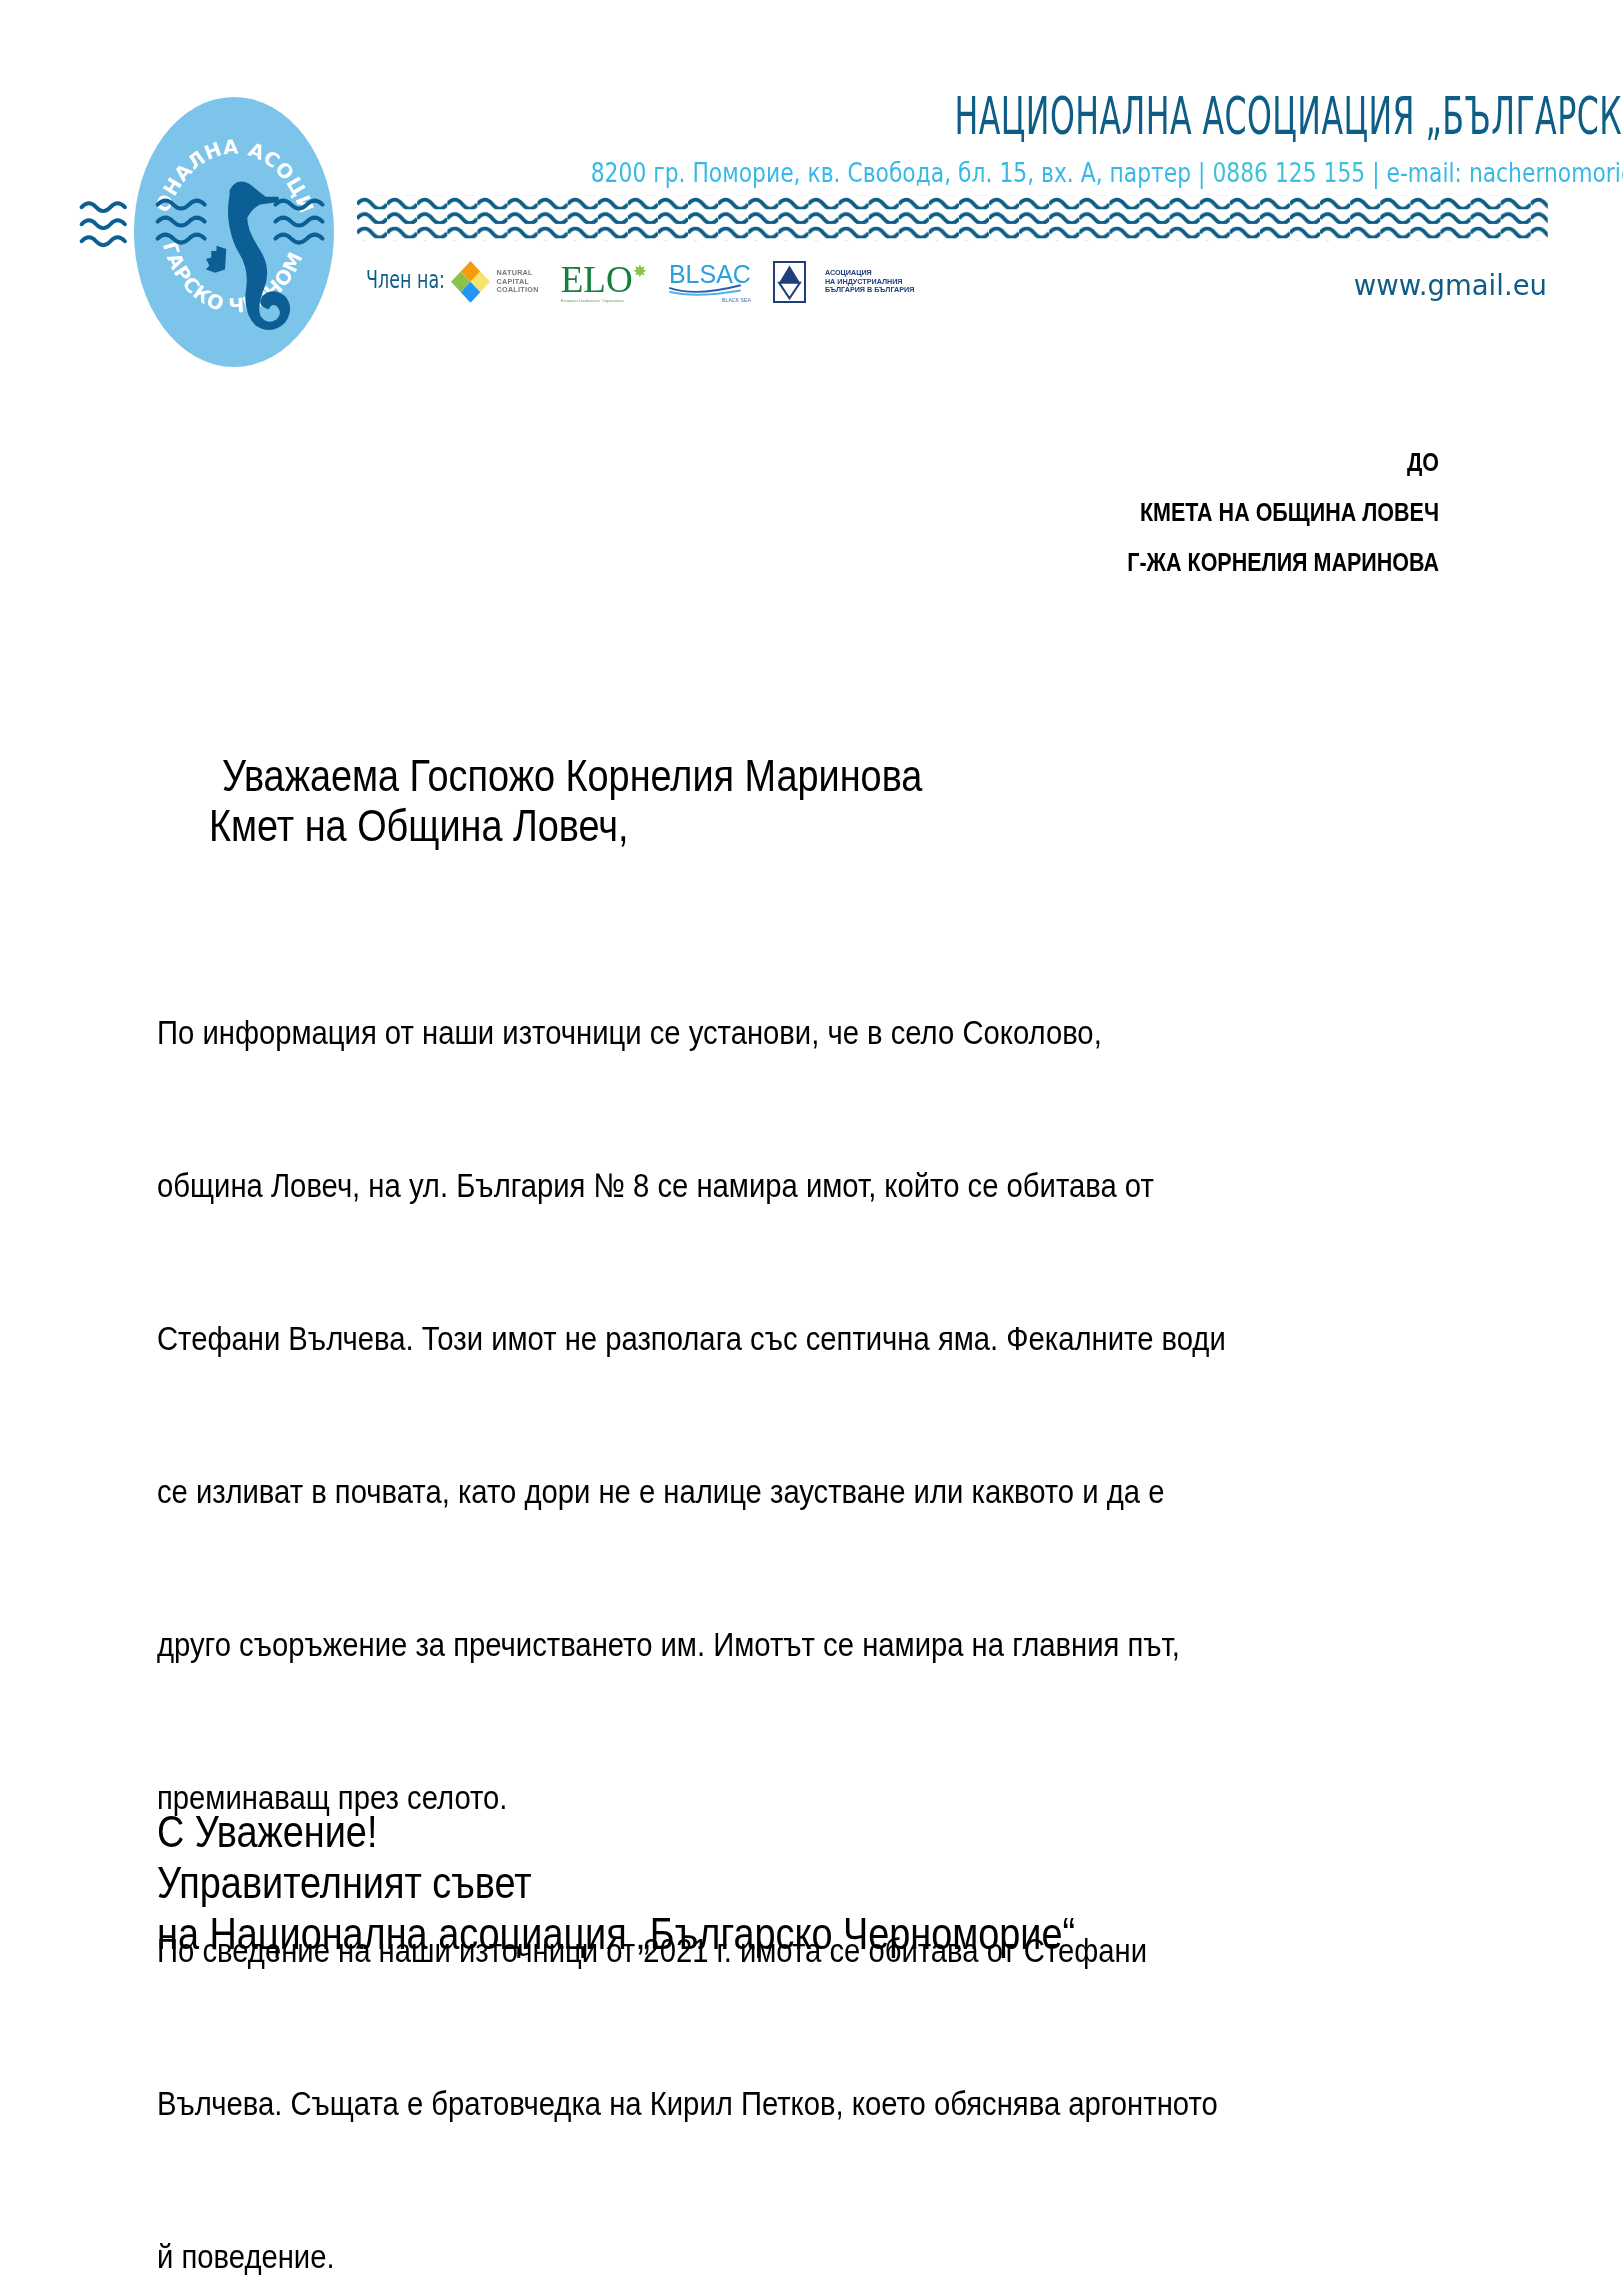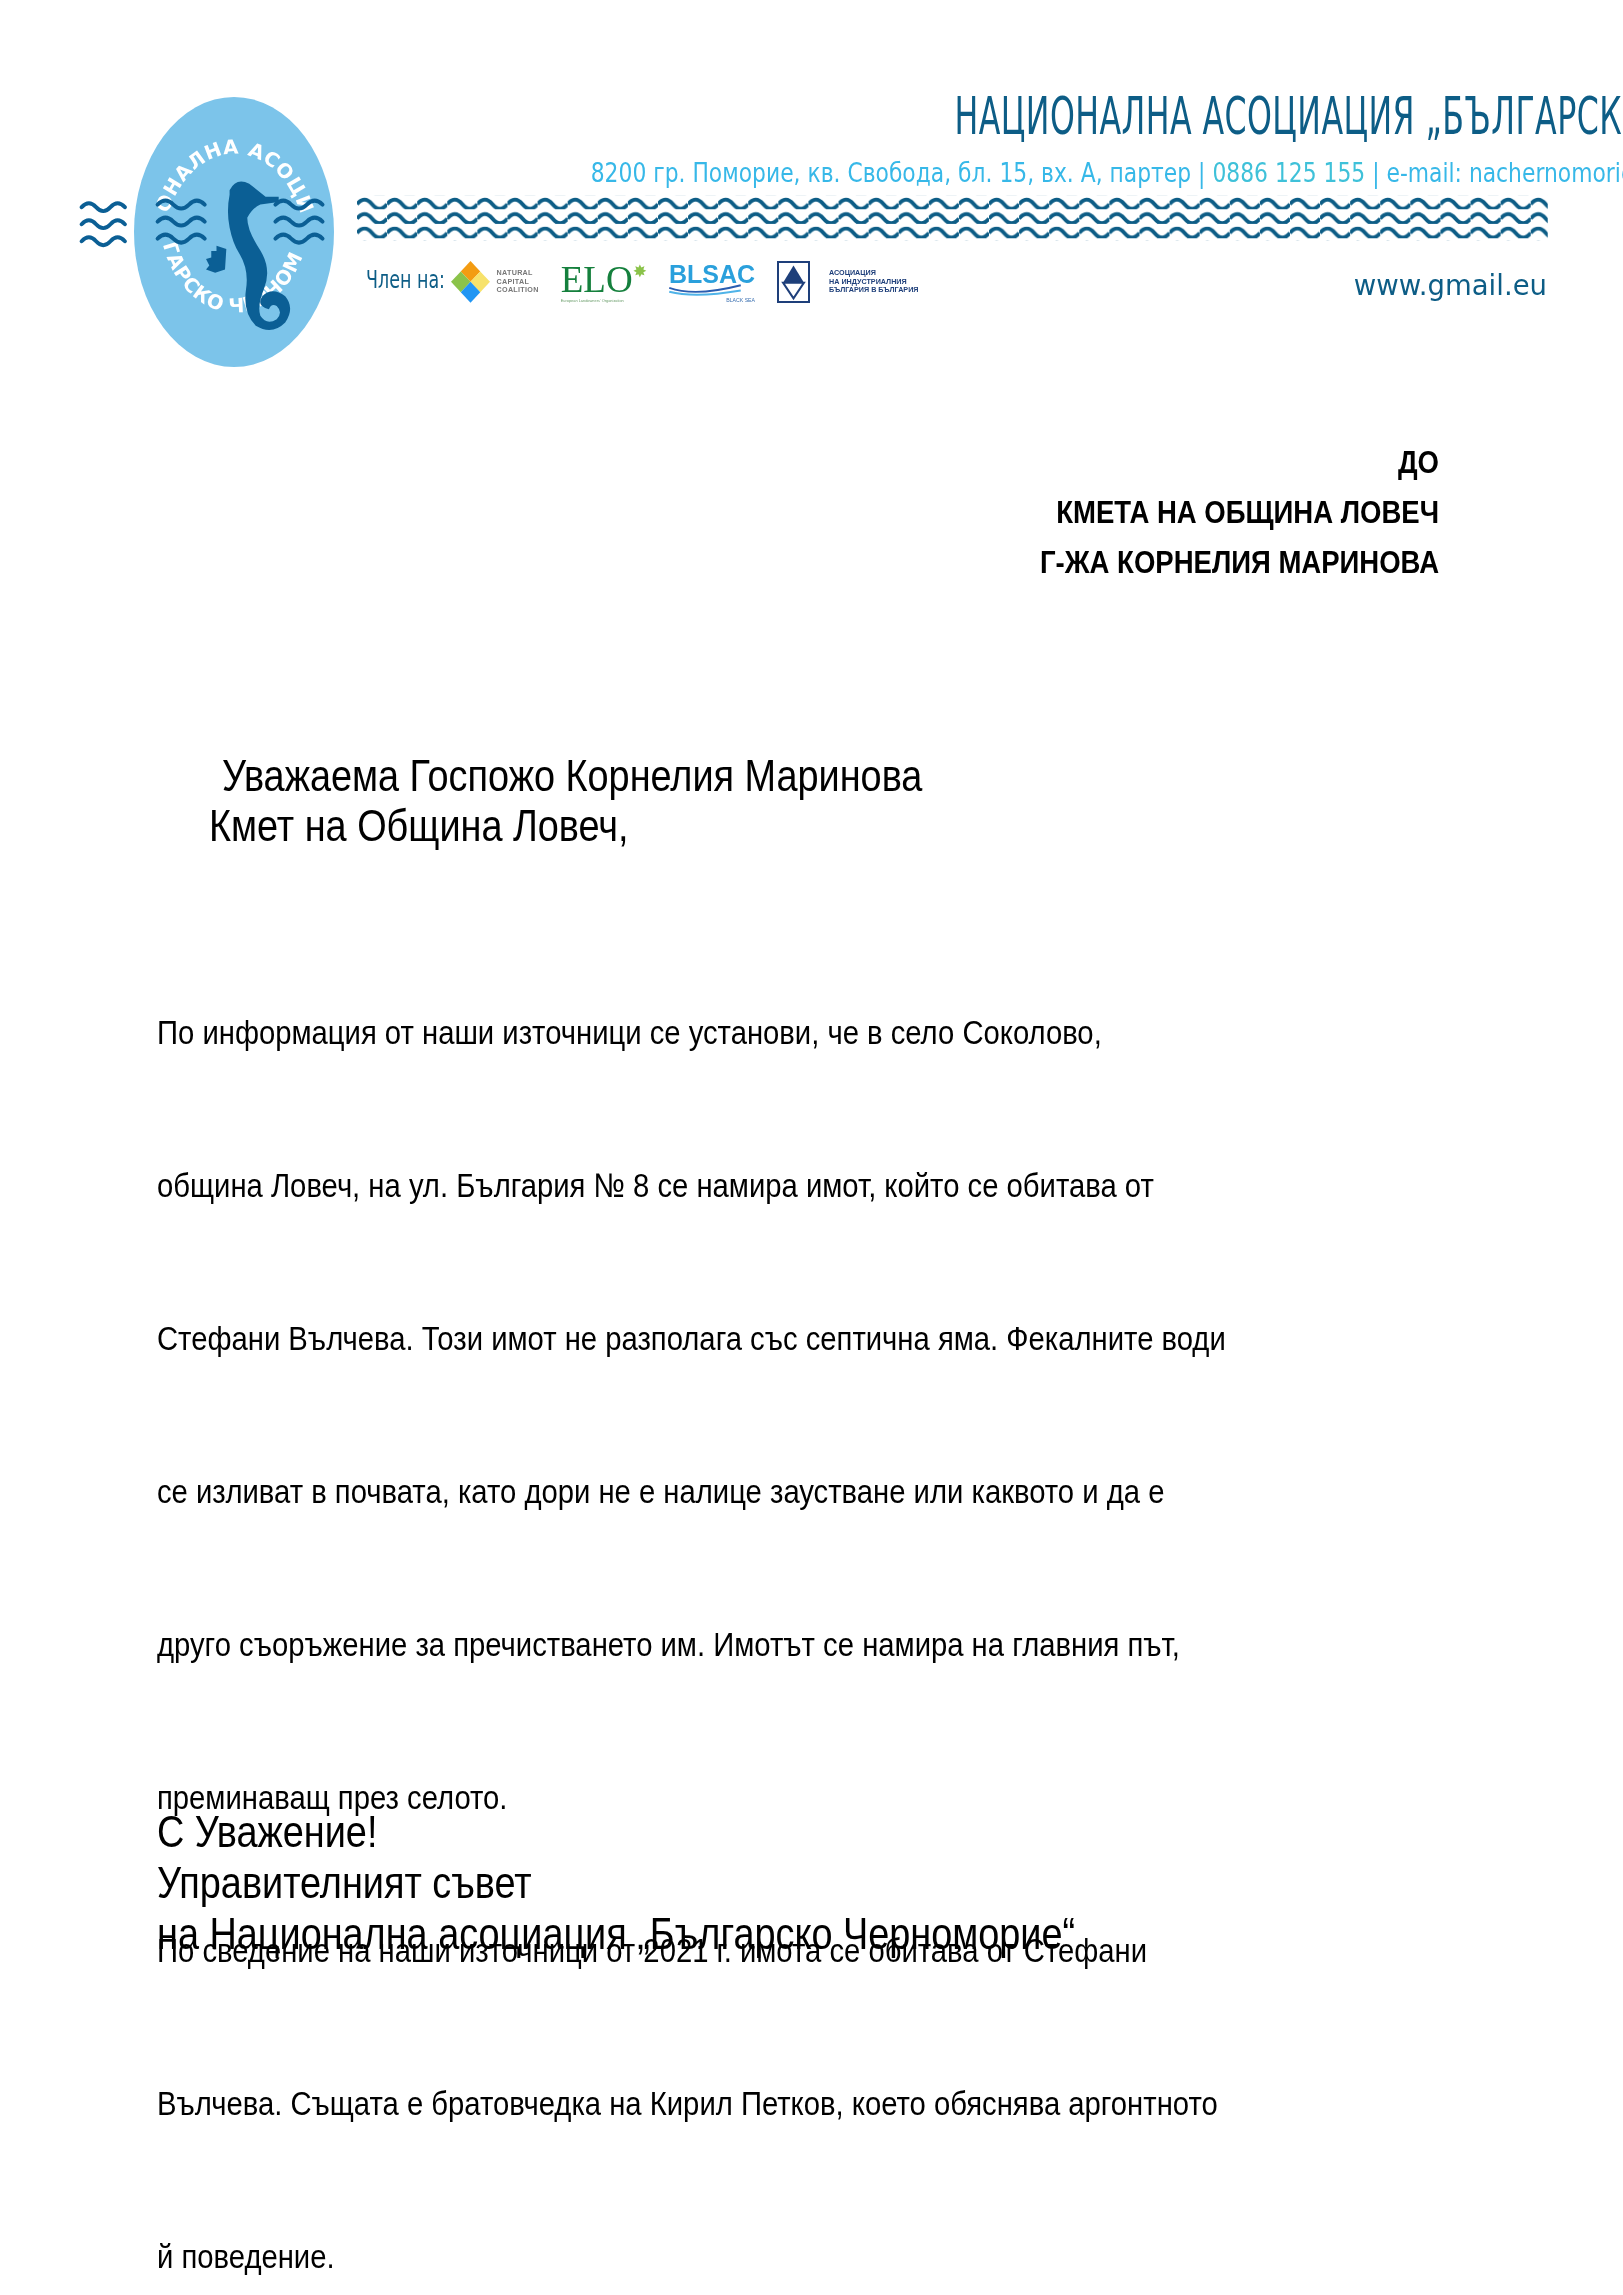--- a/index.html
+++ b/index.html
@@ -21,31 +21,31 @@
   .org-address .inner { display:inline-block; transform:scaleX(0.84); transform-origin:right center; }
   .org-address .phone { color:#3fc1d9; }
   .waves-main { left:357px; top:195px; }
   .member-label { left:366px; top:265px; font-family:"DejaVu Sans", sans-serif;
                   font-size:25px; color:#0d5d86; transform:scaleX(0.7); transform-origin:left top; }
   .logos { left:451px; top:256px; height:52px; display:flex; align-items:center; gap:22px; }
   .logo-ncc { display:flex; align-items:center; gap:6.5px; }
   .ncc-text { font-size:7.2px; line-height:8.5px; color:#777; font-weight:bold; letter-spacing:0.3px; }
   .elo { font-family:"Liberation Serif", serif; font-size:37px; color:#15803d; position:relative; line-height:37px; }
   .elo-sub { font-size:3.9px; color:#6a9d6a; display:block; line-height:5.2px; font-family:"Liberation Sans", sans-serif;}
-  .blsac { font-family:"Liberation Sans", sans-serif; font-weight:bold; font-size:25px; color:#2aa0dc; position:relative; line-height:26px;}
+  .blsac { font-family:"Liberation Sans", sans-serif; font-weight:normal; font-size:25px; color:#2aa0dc; position:relative; line-height:26px;}
   .blsac-sub { font-size:5.2px; color:#3a6fb0; display:block; text-align:right; line-height:6.5px; }
   .aikb { display:flex; align-items:center; gap:19px; }
   .aikb-box { width:29px; height:38px; border:2px solid #1e3f7a; position:relative; }
   .aikb-text { font-size:7.2px; line-height:8.5px; color:#1e3f7a; font-weight:bold; }
   .website { left:1243px; top:267px; width:304px; text-align:right; font-family:"DejaVu Sans", sans-serif;
              font-size:27.5px; color:#0d5d86; line-height:37px; }
 
   
   .recipient { left:785px; top:437px; width:654px; text-align:right; font-weight:bold;
-               font-size:32px; line-height:50px; font-family:"Liberation Sans", sans-serif; }
+               font-size:25px; line-height:50px; font-family:"Liberation Sans", sans-serif; }
   .recipient div { transform:scaleX(0.86); transform-origin:right center; white-space:nowrap; }
   .salutation { left:222px; top:751px; font-size:44px; line-height:50px; }
   .salutation .l2 { margin-left:-13px; }
   .body-text { left:157px; top:905px; width:1279px; font-size:34px; line-height:51px; }
   .body-text .ln { white-space:nowrap; transform:scaleX(0.86); transform-origin:left center; }
   .closing { left:157px; top:1806px; font-size:44px; line-height:51px; }
   .closing .ln { white-space:nowrap; transform:scaleX(0.86); transform-origin:left center; }
   .salutation .ln { white-space:nowrap; transform:scaleX(0.86); transform-origin:left center; }
 </style>
 </head>

